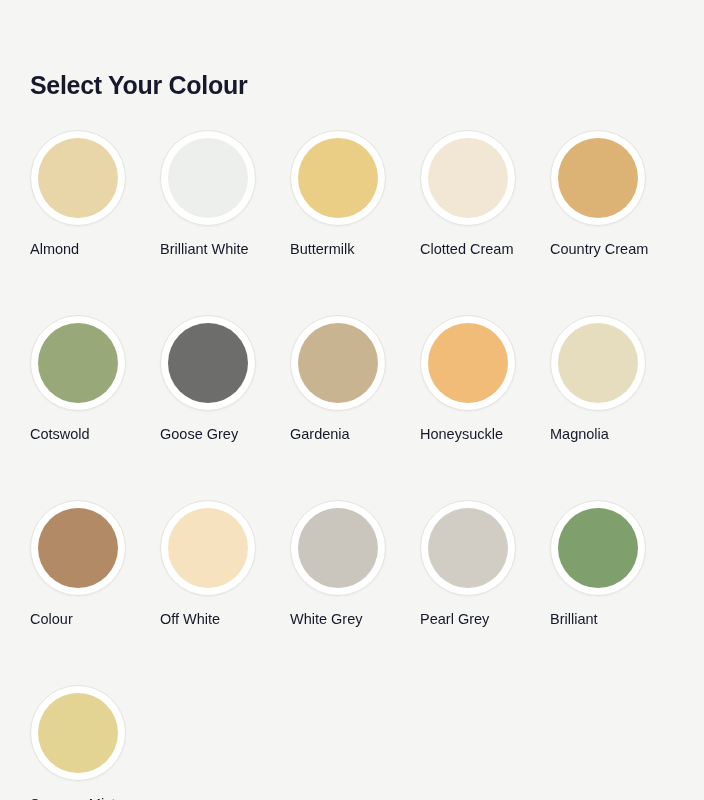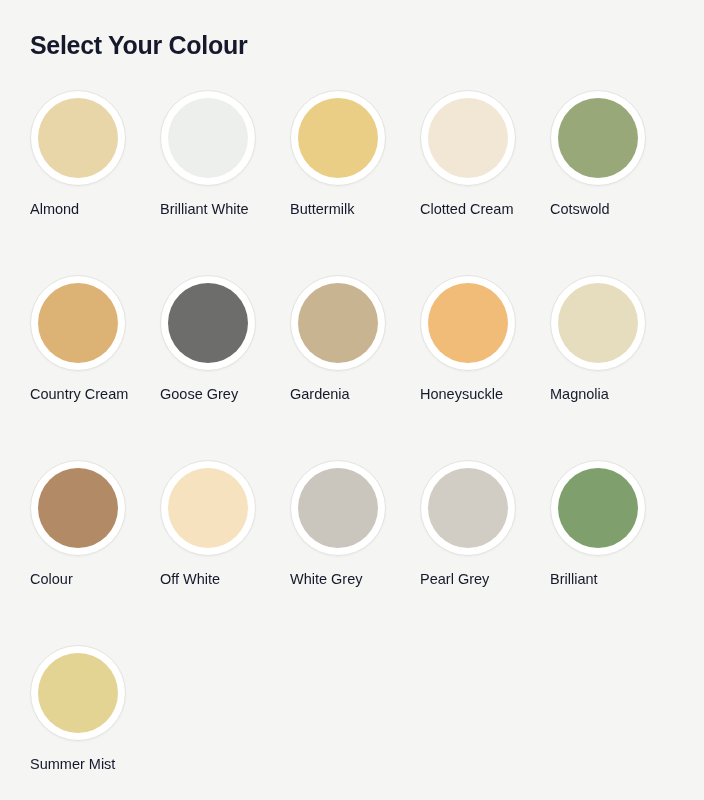--- a/index.html
+++ b/index.html
@@ -13,21 +13,21 @@
 
   body {
     background: #f5f5f3;
     font-family: "Liberation Sans", sans-serif;
     -webkit-font-smoothing: antialiased;
   }
 
   .picker-panel {
     width: 704px;
     height: 800px;
-    padding: 30px 24px 20px 30px;
+    padding: 70px 24px 20px 30px;
     background: #f5f5f3;
   }
 
   .panel-title {
     font-size: 25px;
     font-weight: bold;
     color: #15192b;
     letter-spacing: -0.3px;
     margin-bottom: 26px;
     line-height: 1.2;
@@ -110,29 +110,29 @@
         <div class="swatch-label">Buttermilk</div>
       </div>
       <div class="swatch-cell">
         <div class="swatch-ring">
           <div class="swatch-disc" style="background: rgb(241, 231, 212);"></div>
         </div>
         <div class="swatch-label">Clotted Cream</div>
       </div>
       <div class="swatch-cell">
         <div class="swatch-ring">
+          <div class="swatch-disc" style="background: rgb(220, 179, 117);"></div>
+        </div>
+        <div class="swatch-label">Country Cream</div>
+      </div>
+      <div class="swatch-cell">
+        <div class="swatch-ring">
           <div class="swatch-disc" style="background: rgb(153, 168, 120);"></div>
         </div>
         <div class="swatch-label">Cotswold</div>
-      </div>
-      <div class="swatch-cell">
-        <div class="swatch-ring">
-          <div class="swatch-disc" style="background: rgb(220, 179, 117);"></div>
-        </div>
-        <div class="swatch-label">Country Cream</div>
       </div>
       <div class="swatch-cell">
         <div class="swatch-ring">
           <div class="swatch-disc" style="background: rgb(109, 110, 107);"></div>
         </div>
         <div class="swatch-label">Goose Grey</div>
       </div>
       <div class="swatch-cell">
         <div class="swatch-ring">
           <div class="swatch-disc" style="background: rgb(201, 180, 146);"></div>

